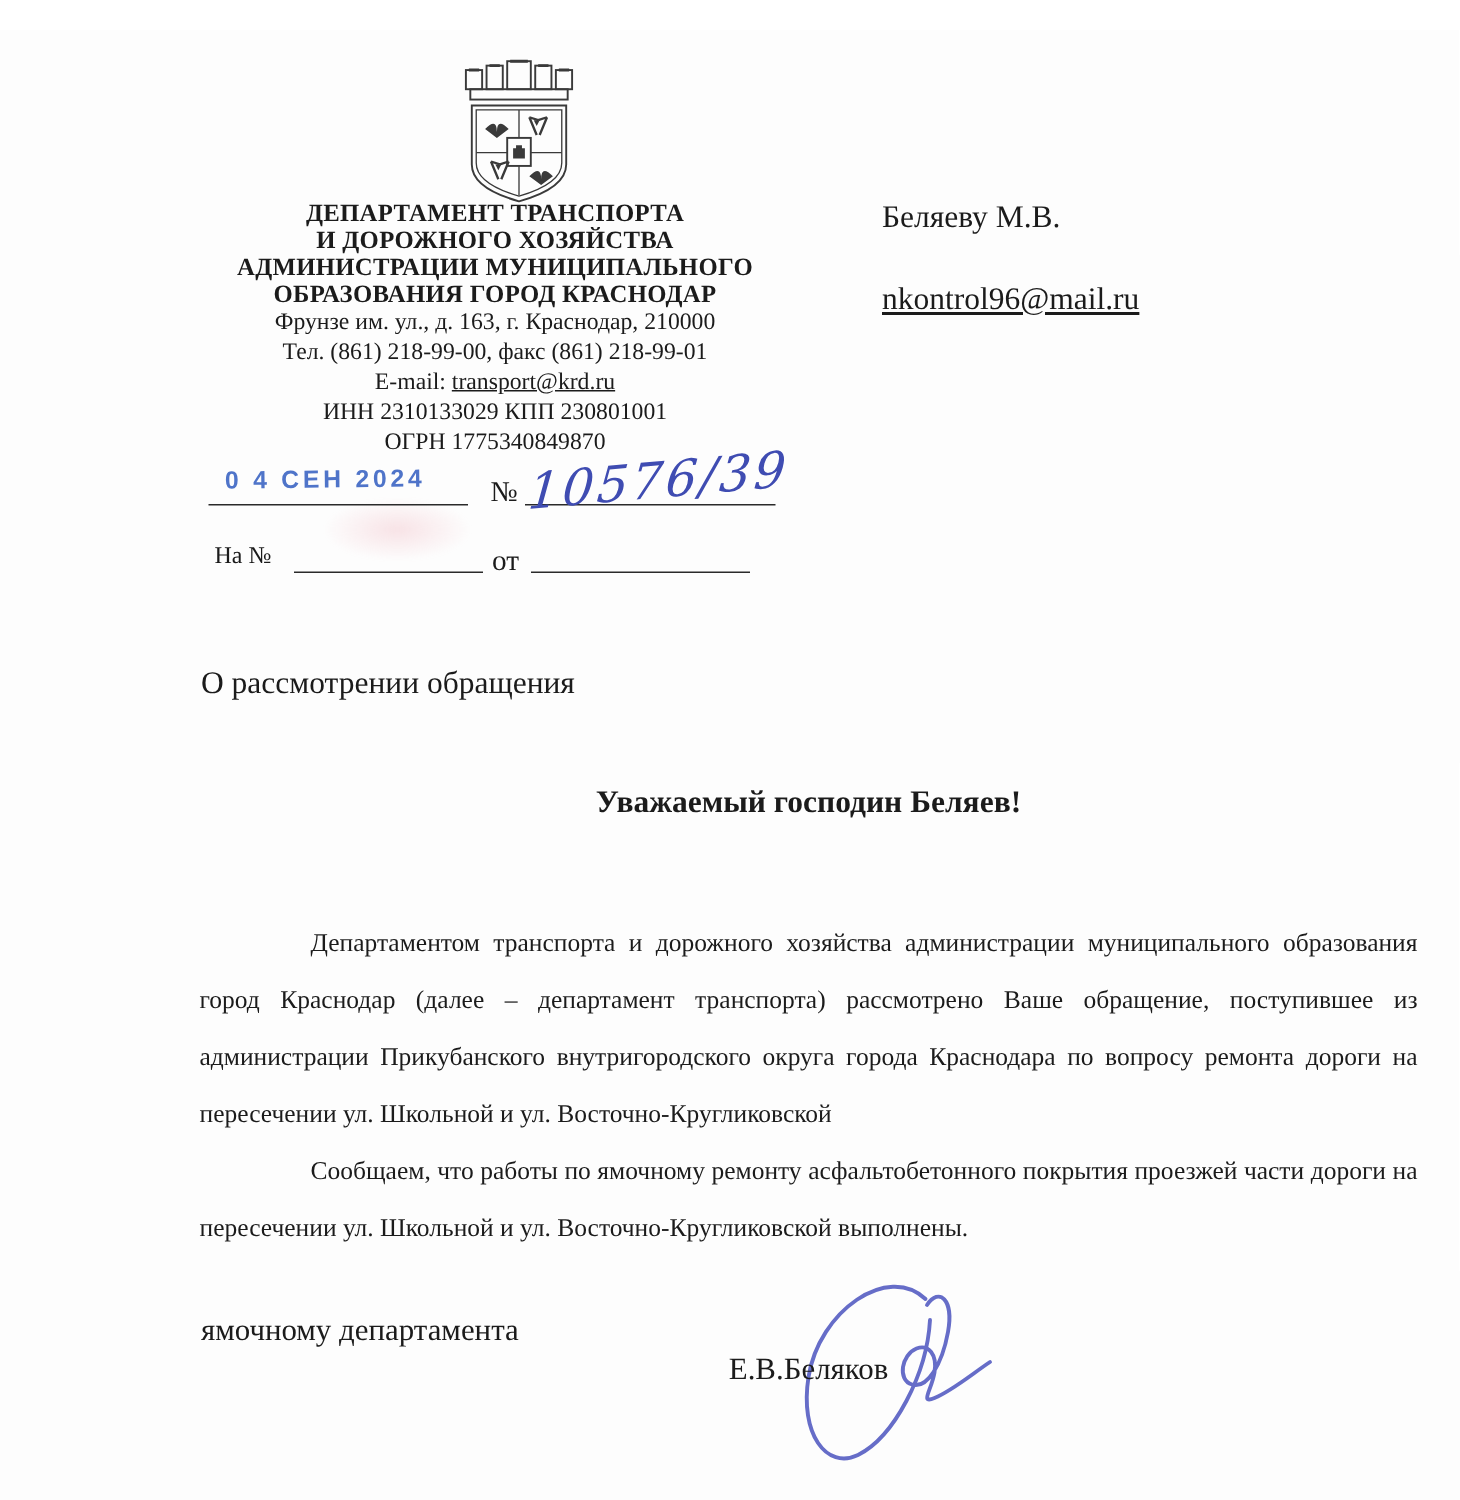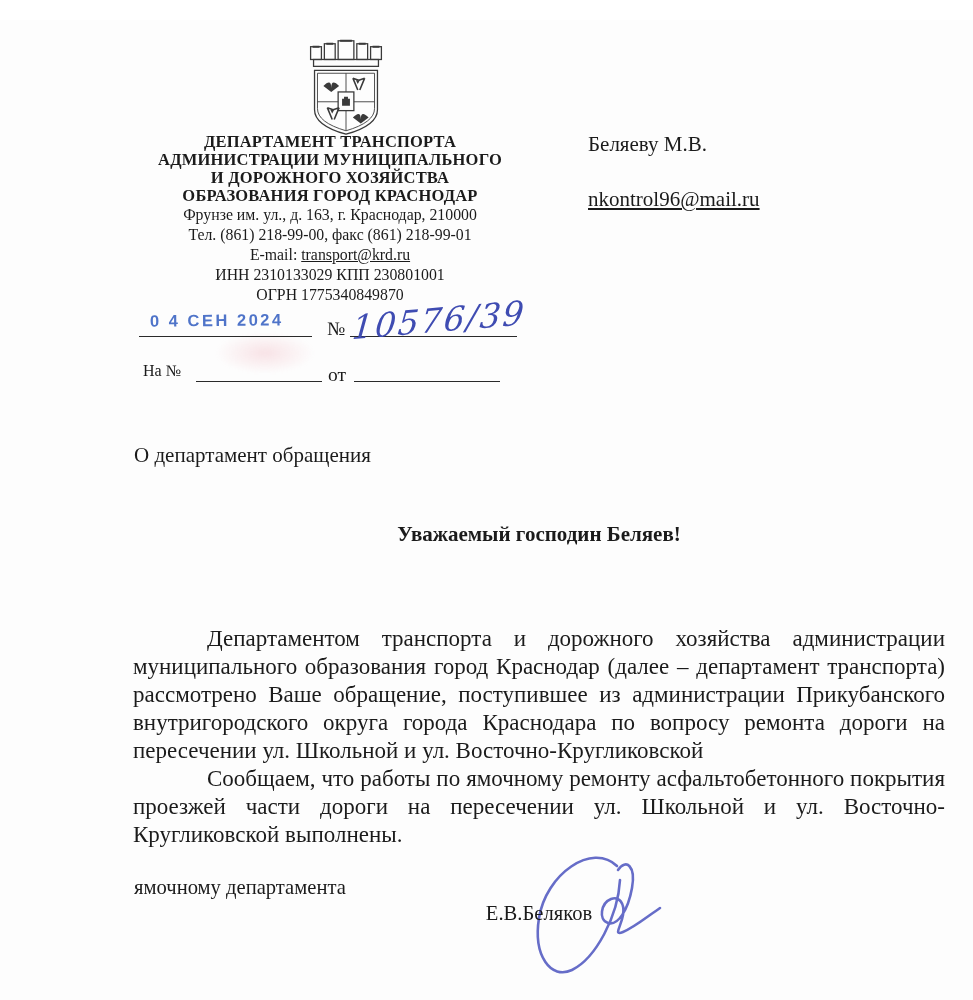--- a/index.html
+++ b/index.html
@@ -54,22 +54,22 @@
   
   .recipient-name  { position: absolute; left: 588px; top: 112px; font-size: 21px; }
   .recipient-email { position: absolute; left: 588px; top: 167px; font-size: 21px; text-decoration: underline; }
 
   
   .subject    { position: absolute; left: 134px; top: 423px; font-size: 21px; }
   .salutation { position: absolute; left: 133px; top: 502px; width: 812px; text-align: center; font-size: 21px; font-weight: bold; }
 
   
   .body-text {
-    position: absolute; left: 133px; top: 605px; width: 812px;
-    font-size: 23px; line-height: 28px; text-align: justify;
+    position: absolute; left: 133px; top: 590px; width: 812px;
+    font-size: 17px; line-height: 38px; text-align: justify;
   }
   .body-text p { margin: 0; text-indent: 74px; }
 
   
   .signoff-position { position: absolute; left: 134px; top: 852px; font-size: 20.6px; line-height: 31px; }
   .signoff-name { position: absolute; left: 133px; top: 882px; width: 812px; text-align: center; font-size: 20.6px; }
 
   .signature { position: absolute; left: 522px; top: 818px; width: 155px; height: 150px; }
 </style>
 </head>
@@ -98,22 +98,22 @@
     <path d="M37 50 q8 -8 8 2 q0 -10 8 -2 l-8 6 Z" fill="#3a3a3a" stroke="none"></path>
     <path d="M67 42 l5 12 M79 42 l-5 12 M67 42 l6 2 M79 42 l-6 2" stroke-width="1.6"></path>
     <path d="M70 44 l4 0 l-2 4 Z" fill="#3a3a3a" stroke="none"></path>
     <path d="M41 72 l5 12 M53 72 l-5 12 M41 72 l6 2 M53 72 l-6 2" stroke-width="1.6"></path>
     <path d="M44 74 l4 0 l-2 4 Z" fill="#3a3a3a" stroke="none"></path>
     <path d="M67 82 q8 -8 8 2 q0 -10 8 -2 l-8 6 Z" fill="#3a3a3a" stroke="none"></path>
   </svg>
 
   <div class="letterhead">
     <div class="org-line">ДЕПАРТАМЕНТ ТРАНСПОРТА</div>
+    <div class="org-line">И ДОРОЖНОГО ХОЗЯЙСТВА</div>
     <div class="org-line">АДМИНИСТРАЦИИ МУНИЦИПАЛЬНОГО</div>
-    <div class="org-line">И ДОРОЖНОГО ХОЗЯЙСТВА</div>
     <div class="org-line">ОБРАЗОВАНИЯ ГОРОД КРАСНОДАР</div>
     <div class="lh-line">Фрунзе им. ул., д. 163, г. Краснодар, 210000</div>
     <div class="lh-line">Тел. (861) 218-99-00, факс (861) 218-99-01</div>
     <div class="lh-line"><span>E-mail: </span><span class="email-value">transport@krd.ru</span></div>
     <div class="lh-line">ИНН 2310133029 КПП 230801001</div>
     <div class="lh-line">ОГРН 1775340849870</div>
   </div>
 
   <div class="pink-smudge"></div>
   <div class="stamp-date">0 4 СЕН 2024</div>
@@ -123,21 +123,21 @@
   <div class="doc-number">10576/39</div>
 
   <div class="ref-label-1">На №</div>
   <div class="underline-seg" style="left:196px; top:360px; width:126px;"></div>
   <div class="ref-label-2">от</div>
   <div class="underline-seg" style="left:354px; top:360px; width:146px;"></div>
 
   <div class="recipient-name">Беляеву М.В.</div>
   <div class="recipient-email">nkontrol96@mail.ru</div>
 
-  <div class="subject">О департамент обращения</div>
+  <div class="subject">О рассмотрении обращения</div>
   <div class="salutation">Уважаемый господин Беляев!</div>
 
   <div class="body-text">
     <p>Департаментом транспорта и дорожного хозяйства администрации муниципального образования город Краснодар (далее – департамент транспорта) рассмотрено Ваше обращение, поступившее из администрации Прикубанского внутригородского округа города Краснодара по вопросу ремонта дороги на пересечении ул. Школьной и ул. Восточно-Кругликовской</p>
     <p>Сообщаем, что работы по ямочному ремонту асфальтобетонного покрытия проезжей части дороги на пересечении ул. Школьной и ул. Восточно-Кругликовской выполнены.</p>
   </div>
 
   <div class="signoff-position">
     <div>ямочному департамента</div>
   </div>

